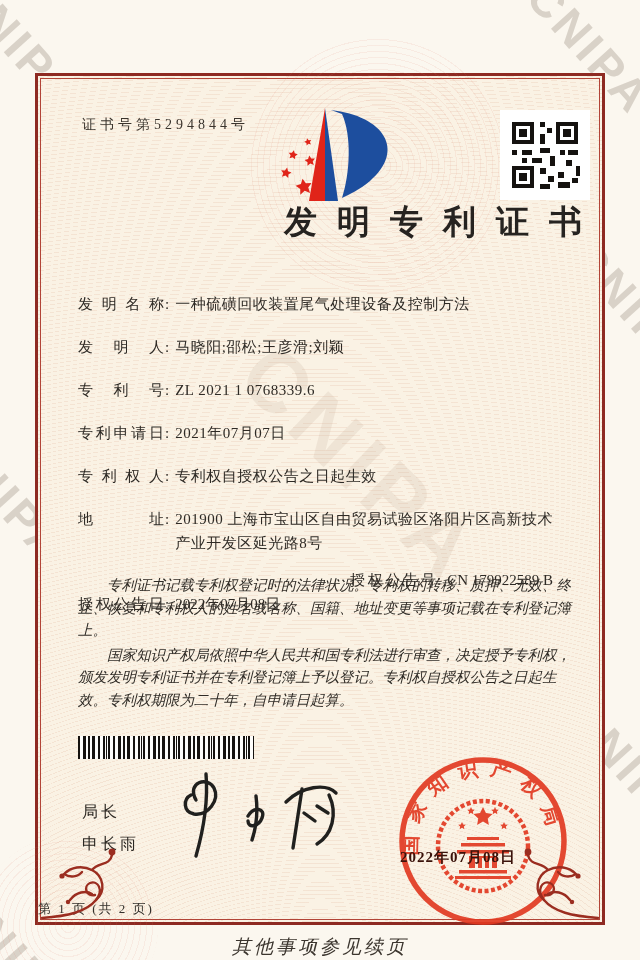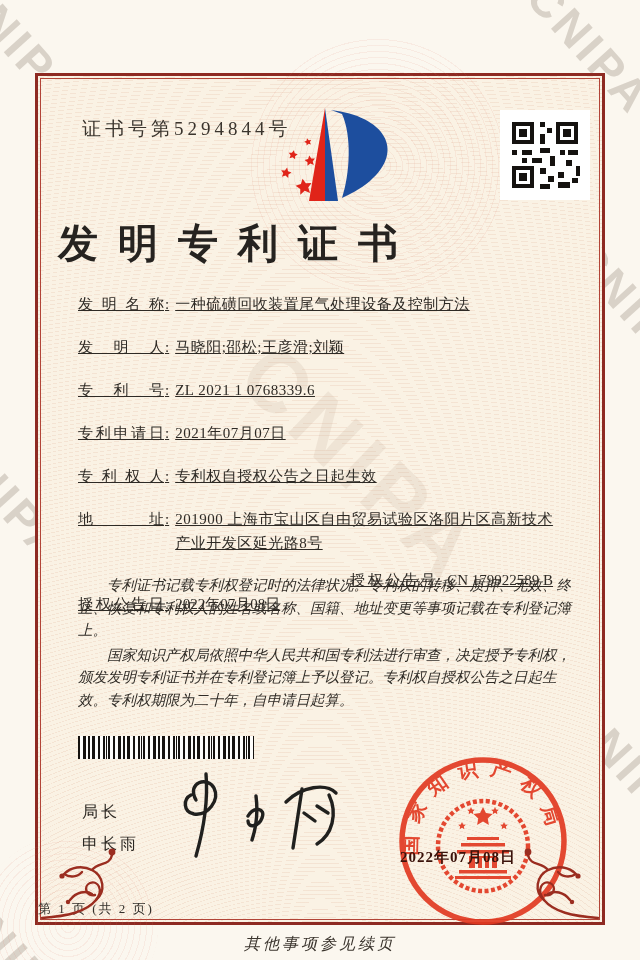--- a/index.html
+++ b/index.html
@@ -17,28 +17,28 @@
              rgba(213,150,120,0.16) 0 1px, rgba(0,0,0,0) 1px 6px),
            #faf2e4;}
   .frame-inner{position:absolute;inset:2px;border:1px solid #b24437;pointer-events:none;}
   .inner-wm{position:absolute;left:250px;top:250px;font-family:"Liberation Sans",sans-serif;
             font-weight:bold;font-size:84px;letter-spacing:8px;color:rgba(175,150,130,0.14);
             transform:rotate(44deg);transform-origin:left top;}
   .rosette{position:absolute;border-radius:50%;
            background:repeating-radial-gradient(circle,
              rgba(224,125,108,0.10) 0 1px, rgba(0,0,0,0) 1px 6px);}
   
-  .cert-no{position:absolute;left:44px;top:40px;font-size:19px;letter-spacing:4px;color:#3a342d;}
+  .cert-no{position:absolute;left:44px;top:40px;font-size:14px;letter-spacing:4px;color:#3a342d;}
   .logo{position:absolute;left:208px;top:28px;}
   .qr{position:absolute;left:468px;top:40px;width:78px;height:78px;background:#fff;
       box-shadow:0 0 0 6px #fff;}
-  .title{position:absolute;left:0;right:0;top:140px;text-align:left;
-         font-size:40px;font-weight:bold;letter-spacing:20px;text-indent:20px;color:#262320;}
-  
-  .fields{position:absolute;left:40px;top:216px;width:490px;font-size:15px;text-decoration:underline;}
+  .title{position:absolute;left:0;right:0;top:124px;text-align:right;
+         font-size:33px;font-weight:bold;letter-spacing:20px;text-indent:20px;color:#262320;}
+  
+  .fields{position:absolute;left:40px;top:216px;width:490px;font-size:15px;}
   .frow{display:flex;margin-bottom:19px;line-height:24px;}
   .flabel{display:inline-block;width:86px;text-align:justify;text-align-last:justify;
           flex:none;color:#2e2a25;}
   .colon{flex:none;margin:0 6px 0 1px;}
   .fvalue{flex:1;max-width:392px;letter-spacing:0.5px;}
   .grant-row{display:flex;margin-top:2px;line-height:24px;}
   .grant-left{display:flex;width:272px;flex:none;margin-top:24px;}
   .grant-right{display:flex;}
   
   .paras{position:absolute;left:40px;top:498px;width:500px;font-size:14.5px;
@@ -53,21 +53,21 @@
   .sig{position:absolute;left:128px;top:692px;}
   .seal{position:absolute;left:358px;top:678px;}
   .seal-date{position:absolute;left:362px;top:772px;width:170px;font-size:15px;
              font-weight:bold;letter-spacing:1px;color:#3a120a;}
   .page-no{position:absolute;left:0;right:0;top:824px;text-align:left;
            font-size:13px;letter-spacing:2px;color:#33302b;}
   .flourish{position:absolute;bottom:2px;}
   .flourish.fl-left{left:2px;}
   .flourish.fl-right{right:2px;transform:scaleX(-1);}
   .footer-note{position:absolute;left:0;right:0;top:934px;text-align:center;
-               font-size:16px;font-style:italic;letter-spacing:3px;color:#3b352e;}
+               font-size:19px;font-style:italic;letter-spacing:3px;color:#3b352e;}
 </style>
 </head>
 <body>
 
 <div class="page">
 
   <svg width="0" height="0" style="position:absolute">
     <defs>
       <polygon id="star" points="0,-10 2.94,-4.05 9.51,-3.09 4.76,1.55 5.88,8.09 0,4.6 -5.88,8.09 -4.76,1.55 -9.51,-3.09 -2.94,-4.05"></polygon>
     </defs>

